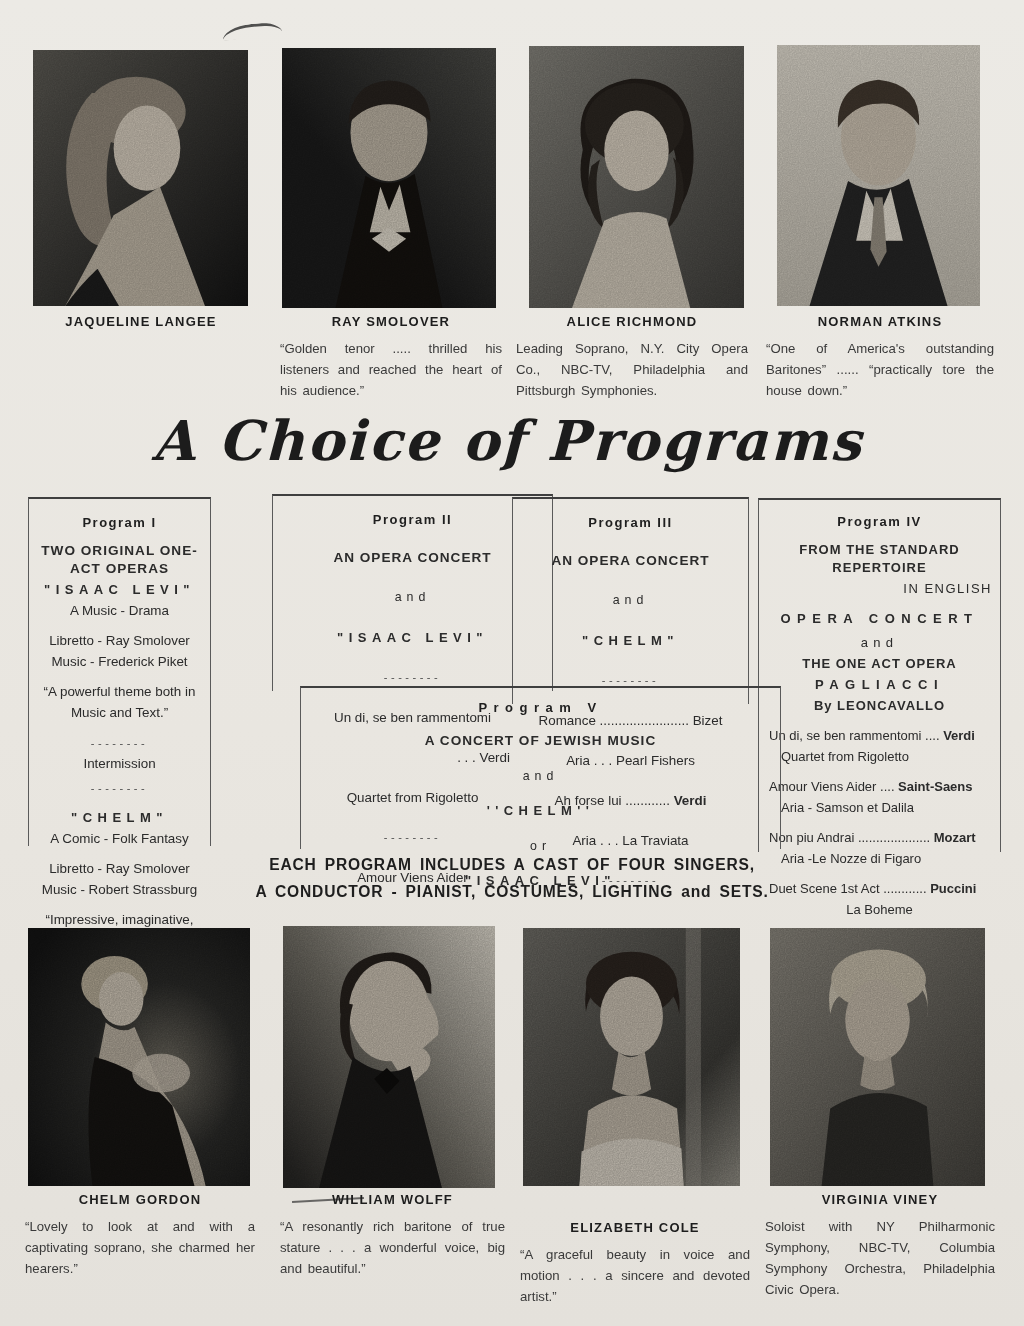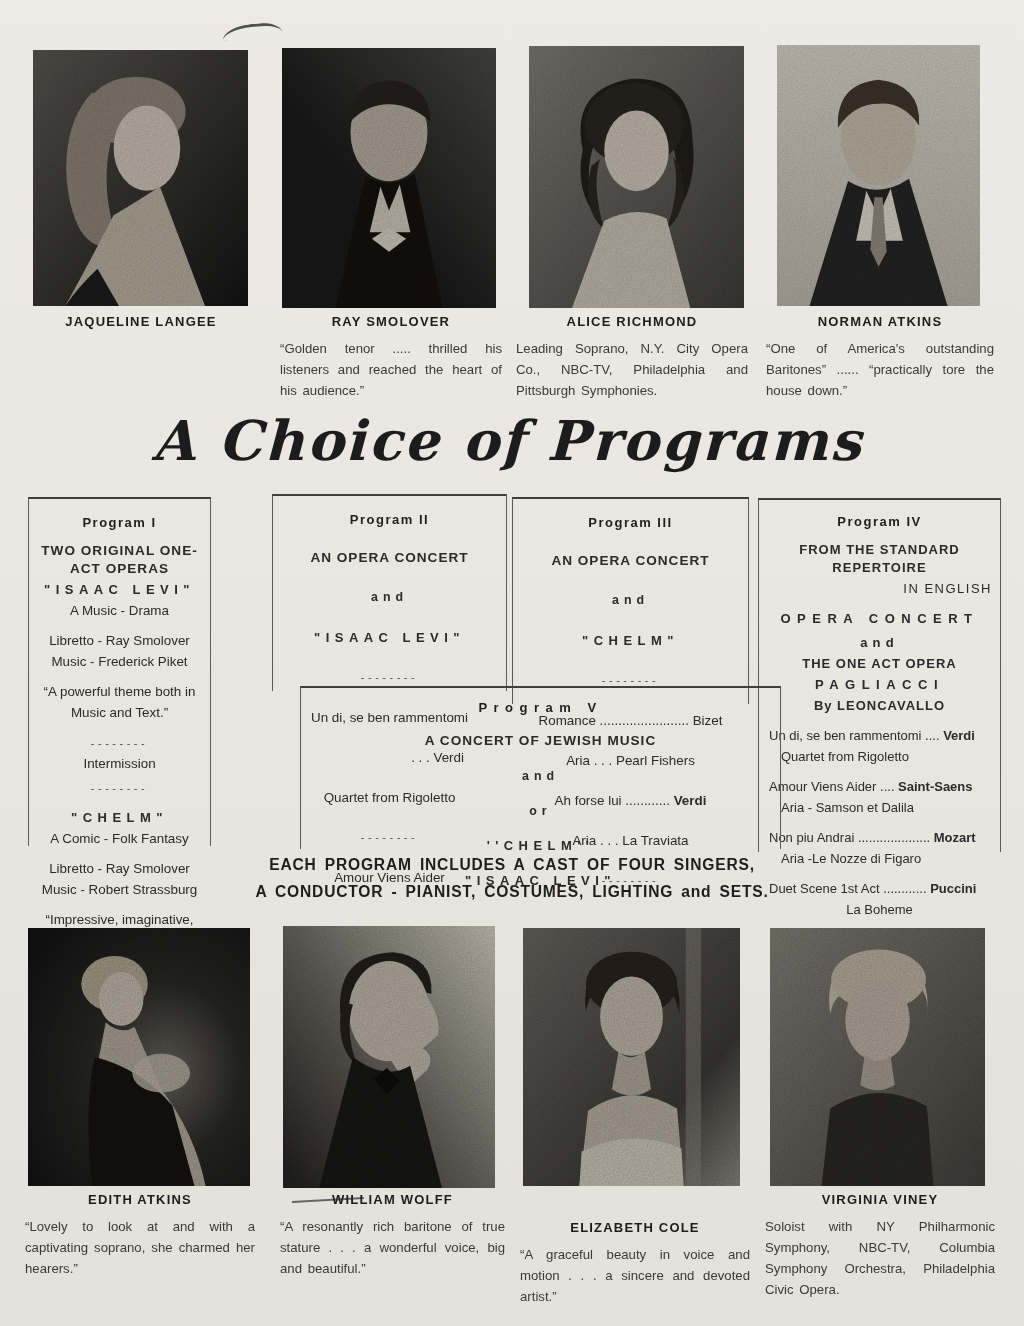--- a/index.html
+++ b/index.html
@@ -35,21 +35,21 @@
     padding:16px 8px 0 8px;
   }
   .p-title { font-weight:700; font-size:13px; letter-spacing:1.5px; margin-bottom:12px; color:#1f1f1f; }
   #prog5 .p-title { letter-spacing:0.5em; }
   .ln { font-size:13.4px; line-height:18px; margin-top:3px; }
   .ln.gap { margin-top:12px; }
   .ln-caps   { font-weight:700; letter-spacing:1px; font-size:13.6px; }
   .ln-capsreg{ letter-spacing:1.5px; font-size:12.8px;text-align:right; }
   .ln-spaced { font-weight:700; letter-spacing:0.42em; font-size:13px; }
   .ln-spacedb{ font-weight:700; letter-spacing:0.5em; font-size:13.6px; }
-  .ln-and    { font-weight:700; letter-spacing:0.4em; font-size:12.4px; margin-top:6px; }
+  .ln-and    { font-weight:400; letter-spacing:0.4em; font-size:12.4px; margin-top:6px; }
   .ln-dash   { letter-spacing:0.32em; font-size:11px; color:#4e4e4e; margin-top:6px; }
   .ln-normal { }
   .ln-item   { }
   .ln-item-right  { text-align:right; padding-right:34px; }
   .ln-item-indent { }
   .ln-iteml  { text-align:left; padding-left:2px; }
   .ln-itemli { text-align:left; padding-left:14px; }
   .ln b { font-weight:700; }
   #prog2 .ln, #prog3 .ln { line-height:19px; margin-top:21px; }
   #prog4 .ln { font-size:13px; line-height:18px; }
@@ -196,21 +196,21 @@
       <div class="ln ln-dash gap">--------</div>
       <div class="ln ln-normal">Intermission</div>
       <div class="ln ln-dash">--------</div>
       <div class="ln ln-spaced gap">"CHELM"</div>
       <div class="ln ln-normal">A Comic - Folk Fantasy</div>
       <div class="ln ln-normal gap">Libretto - Ray Smolover</div>
       <div class="ln ln-normal">Music - Robert Strassburg</div>
       <div class="ln ln-normal gap">“Impressive, imaginative,</div>
       <div class="ln ln-normal">and very beautiful”</div>
     </div>
-  <div id="prog2" class="pbox" style="left:272px;top:494px;width:235px;height:197px;border-bottom:none">
+  <div id="prog2" class="pbox" style="left:272px;top:494px;width:281px;height:197px;border-bottom:none">
       <div class="p-title">Program II</div>
       <div class="ln ln-caps">AN OPERA CONCERT</div>
       <div class="ln ln-and">and</div>
       <div class="ln ln-spaced">"ISAAC LEVI"</div>
       <div class="ln ln-dash">--------</div>
       <div class="ln ln-item gap">Un di, se ben rammentomi</div>
       <div class="ln ln-item-right">. . . Verdi</div>
       <div class="ln ln-item gap">Quartet from Rigoletto</div>
       <div class="ln ln-dash">--------</div>
       <div class="ln ln-item">Amour Viens Aider</div>
@@ -246,22 +246,22 @@
       <div class="ln ln-normal">La Boheme</div>
       <div class="ln ln-dash">--------</div>
       <div class="ln ln-normal">Intermission</div>
       <div class="ln ln-dash">--------</div>
       <div class="ln ln-spaced">"PAGLIACCI"</div>
     </div>
   <div id="prog5" class="pbox" style="left:300px;top:686px;width:481px;height:163px;border-bottom:none;padding-top:12px">
       <div class="p-title">Program V</div>
       <div class="ln ln-caps">A CONCERT OF JEWISH MUSIC</div>
       <div class="ln ln-and">and</div>
+      <div class="ln ln-spaced">''CHELM''</div>
       <div class="ln ln-and">or</div>
-      <div class="ln ln-spaced">''CHELM''</div>
       <div class="ln ln-spaced">"ISAAC LEVI"</div>
     </div>
 
   <div class="statement">
     <div>EACH PROGRAM INCLUDES A CAST OF FOUR SINGERS,</div>
     <div>A CONDUCTOR - PIANIST, COSTUMES, LIGHTING and SETS.</div>
   </div>
 
   <div class="photo" style="left:28px;top:928px;width:222px;height:258px">
     <svg viewBox="0 0 200 240" preserveAspectRatio="none">
@@ -310,21 +310,21 @@
       <ellipse cx="100" cy="86" rx="30" ry="38" fill="#bcb2a3"></ellipse>
       <path d="M88,118 Q100,130 112,118 L116,146 Q100,156 84,146 Z" fill="#aba294"></path>
       <path d="M56,168 Q100,140 146,166 L152,240 L48,240 Z" fill="#2b2a27"></path>
       <rect width="200" height="240" filter="url(#grainF)" opacity="0.26"></rect>
     </svg>
   </div>
 
   <div class="scratch-wolff"></div>
 
   <div class="cap" style="left:25px;top:1192px;width:230px">
-    <div class="nm">EDITH ATKINS</div>
+    <div class="nm">CHELM GORDON</div>
     <div class="bio">“Lovely to look at and with a captivating soprano, she charmed her hearers.”</div>
   </div>
   <div class="cap" style="left:280px;top:1192px;width:225px">
     <div class="nm">WILLIAM WOLFF</div>
     <div class="bio">“A resonantly rich baritone of true stature . . . a wonderful voice, big and beautiful.”</div>
   </div>
   <div class="cap" style="left:520px;top:1220px;width:230px">
     <div class="nm">ELIZABETH COLE</div>
     <div class="bio">“A graceful beauty in voice and motion . . . a sincere and devoted artist.”</div>
   </div>

